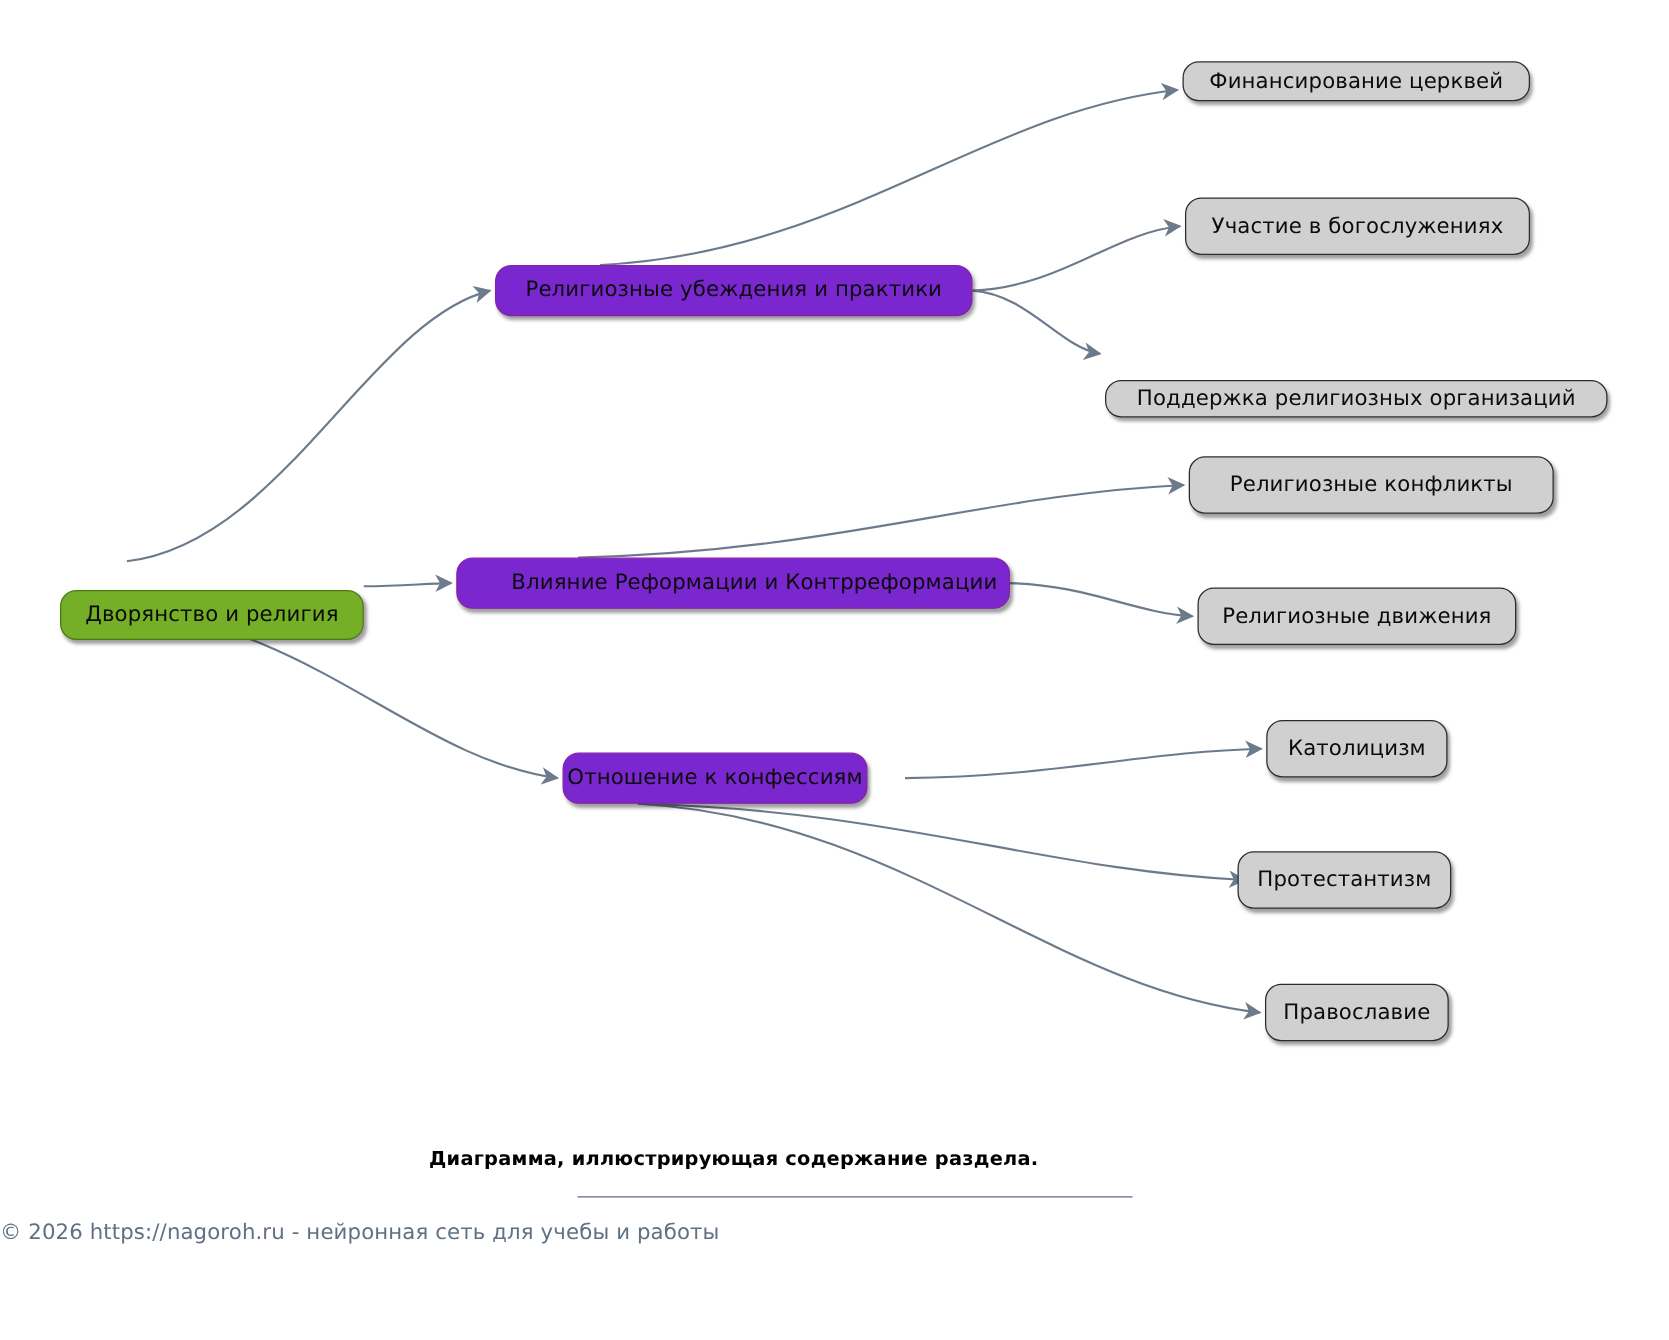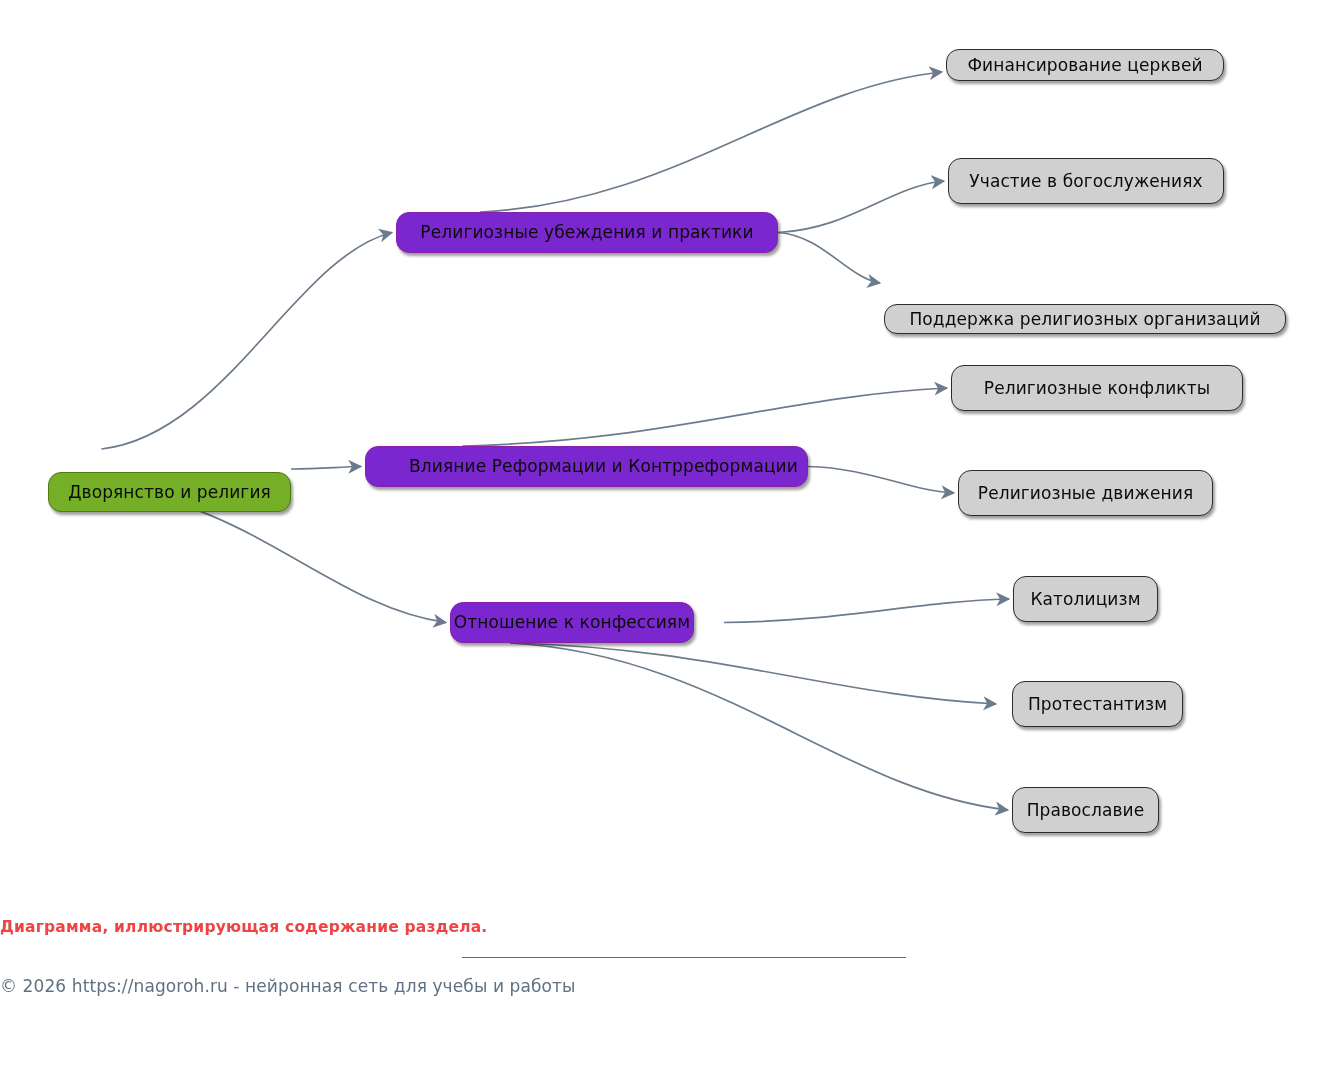--- a/index.html
+++ b/index.html
@@ -56,23 +56,24 @@
     border: 1.6px solid #2c2c2c;
   }
   .node-label {
     padding: 0 2px;
   }
   #caption {
     position: absolute;
     left: 0;
     top: 918px;
     width: 1174px;
+    text-align: center;
     font-size: 15.5px;
     font-weight: bold;
-    color: #ef4444;
+    color: #000000;
     letter-spacing: 0.2px;
   }
   #divider {
     position: absolute;
     left: 462px;
     top: 957px;
     width: 444px;
     height: 1px;
     background: #5d6b80;
   }
@@ -137,21 +138,21 @@
       </div>
       <div class="node node-leaf" style="left: 951px; top: 365px; width: 292px; height: 46px;">
         <span class="node-label">Религиозные конфликты</span>
       </div>
       <div class="node node-leaf" style="left: 958px; top: 470px; width: 255px; height: 46px;">
         <span class="node-label">Религиозные движения</span>
       </div>
       <div class="node node-leaf" style="left: 1013px; top: 576px; width: 145px; height: 46px;">
         <span class="node-label">Католицизм</span>
       </div>
-      <div class="node node-leaf" style="left: 1012px; top: 681px; width: 171px; height: 46px;">
+      <div class="node node-leaf" style="left: 990px; top: 681px; width: 171px; height: 46px;">
         <span class="node-label">Протестантизм</span>
       </div>
       <div class="node node-leaf" style="left: 1012px; top: 787px; width: 147px; height: 46px;">
         <span class="node-label">Православие</span>
       </div>
     </div>
 
   <div id="caption">Диаграмма, иллюстрирующая содержание раздела.</div>
 
   <div id="divider"></div>

